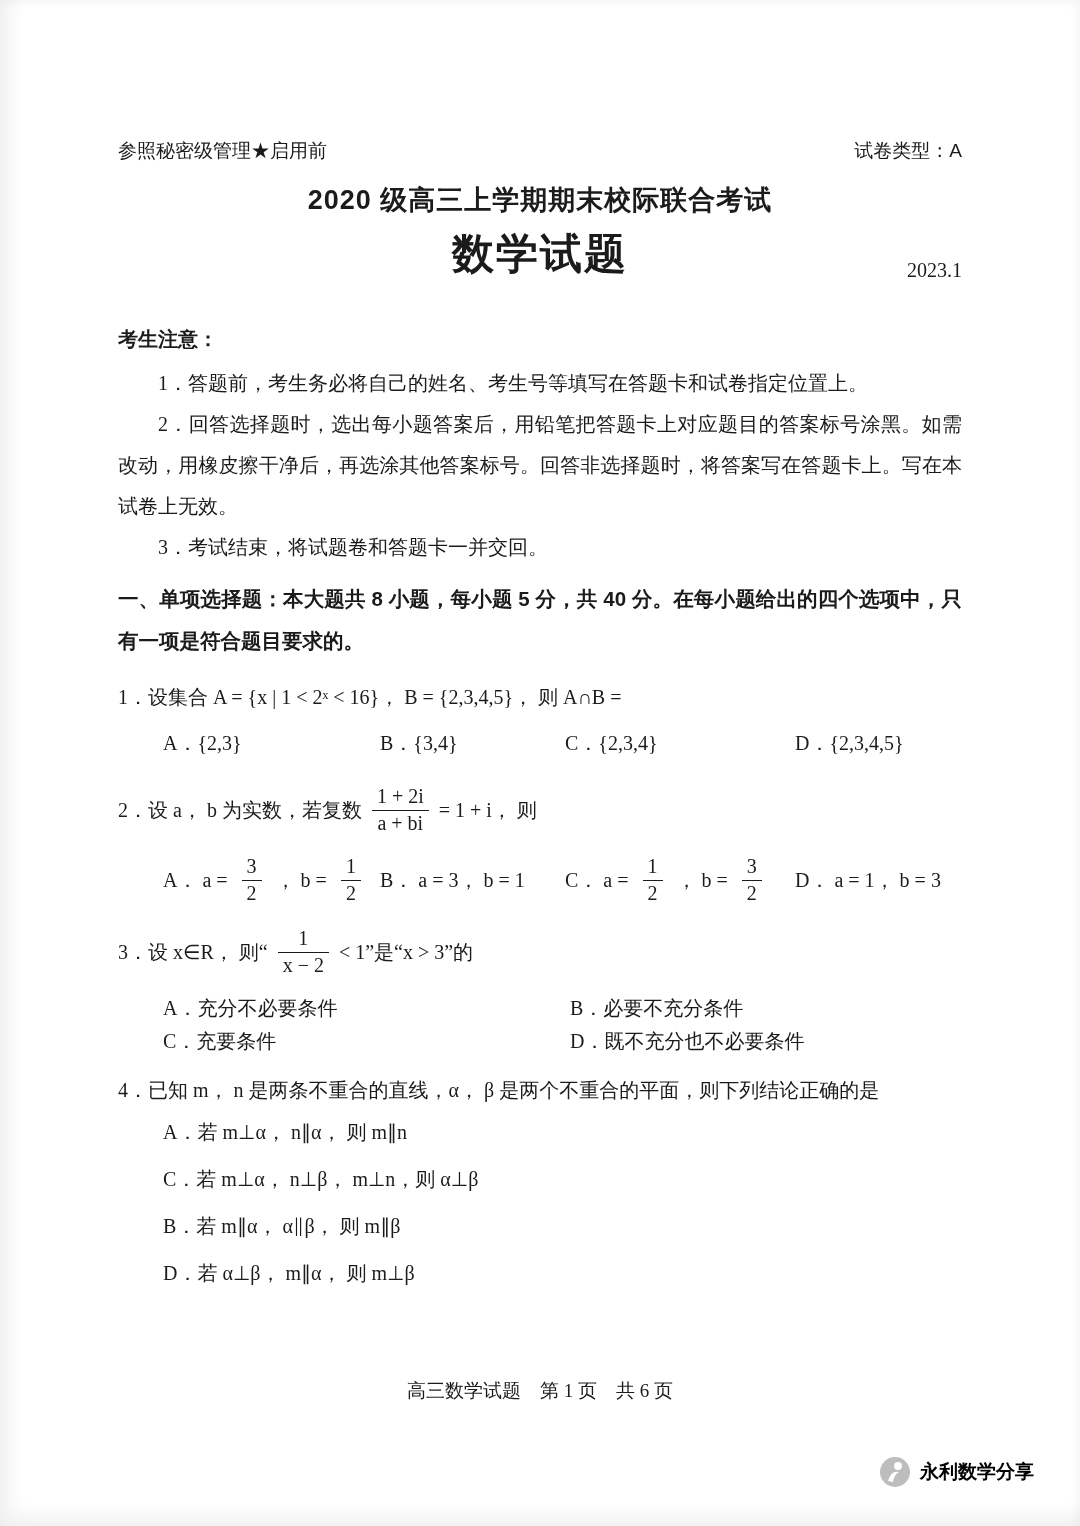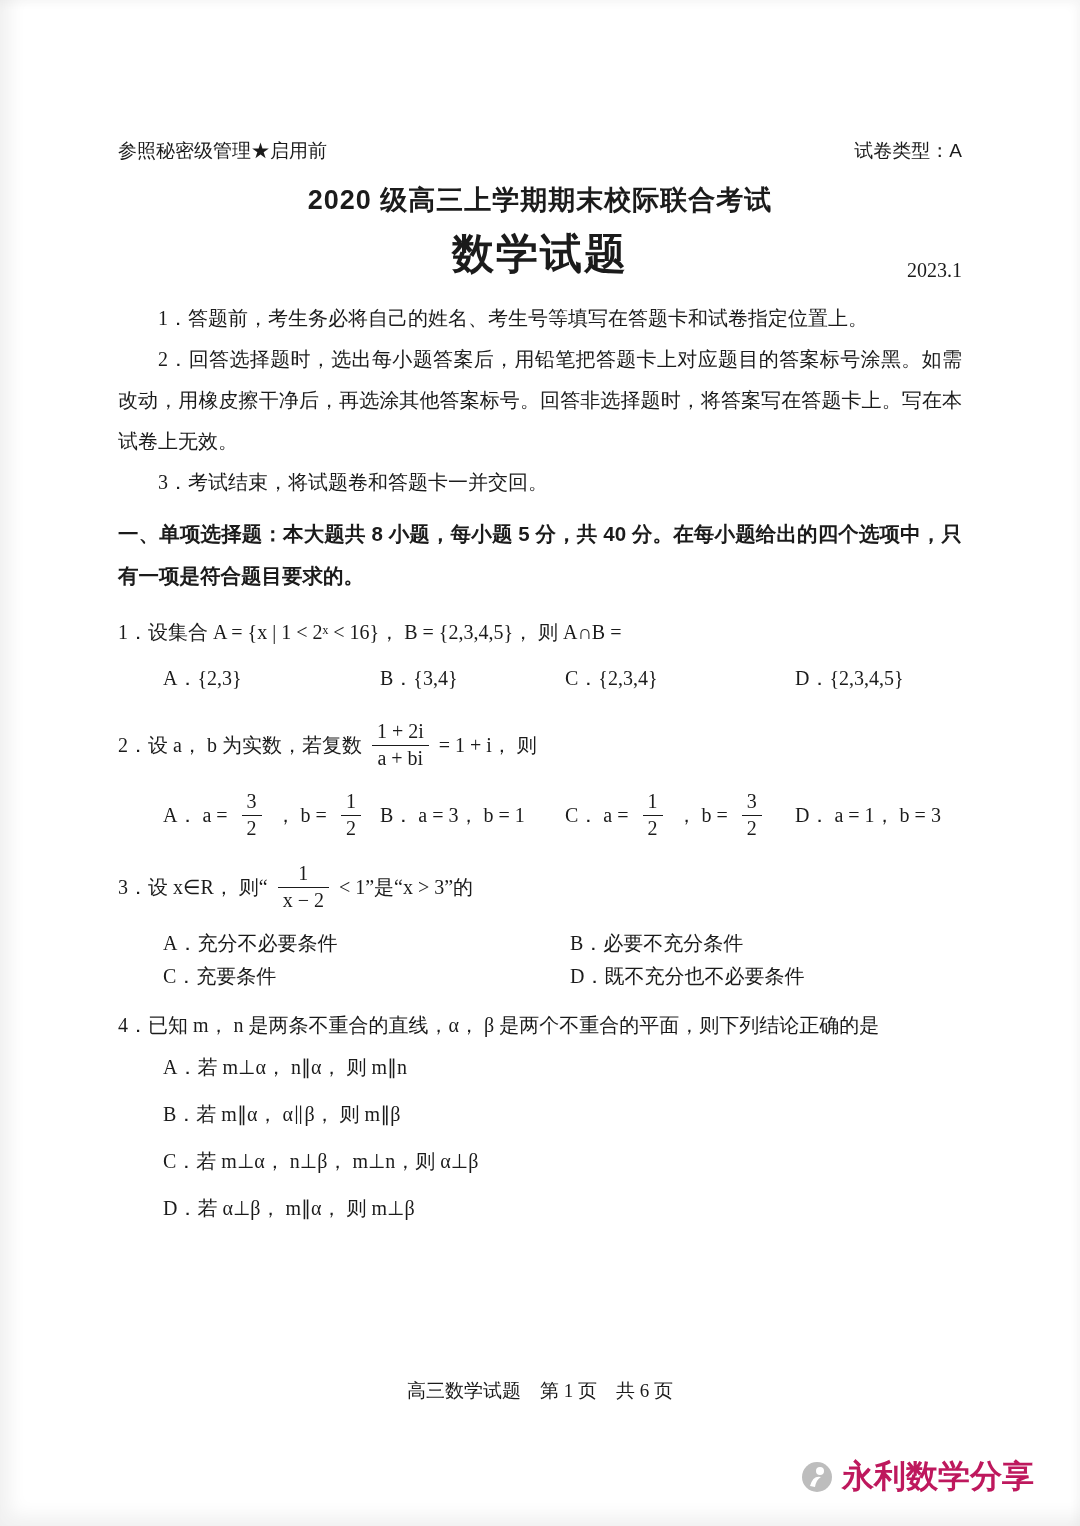--- a/index.html
+++ b/index.html
@@ -42,41 +42,42 @@
   .opt-lines { padding-left:45px; font-size:20px; }
   .opt-lines .opt-line { line-height:2.35; }
 
   .frac { display:inline-block; text-align:center; vertical-align:middle; margin:2px 4px; line-height:1.15; }
   .frac .num { display:block; padding:0 5px 2px; border-bottom:1.5px solid #1b1b1b; }
   .frac .den { display:block; padding:1px 5px 0; }
 
   .footer { position:absolute; top:1378px; left:0; width:100%; text-align:center; font-size:19px; }
 
   .watermark { position:absolute; top:1455px; right:46px; display:flex; align-items:center; gap:8px;
-    color:#be185d; font-family:"Liberation Sans", sans-serif; font-size:32px; font-weight:bold;
+    color:#000000; font-family:"Liberation Sans", sans-serif; font-size:19px; font-weight:bold;
     text-shadow: 0 1px 1px #ffffff; }
   .wm-icon svg { display:block; }
 </style>
 </head>
 <body>
 
 <div class="page">
 
   <div class="header-row">
     <span>参照秘密级管理★启用前</span>
     <span>试卷类型：A</span>
   </div>
 
   <div class="exam-title">2020 级高三上学期期末校际联合考试</div>
 
   <div class="subject-row">
     <span class="subject">数学试题</span>
     <span class="exam-date">2023.1</span>
   </div>
 
+  <div class="notice-title">考生注意：</div>
   <p class="notice-item">1．答题前，考生务必将自己的姓名、考生号等填写在答题卡和试卷指定位置上。</p>
   <p class="notice-item">2．回答选择题时，选出每小题答案后，用铅笔把答题卡上对应题目的答案标号涂黑。如需改动，用橡皮擦干净后，再选涂其他答案标号。回答非选择题时，将答案写在答题卡上。写在本试卷上无效。</p>
   <p class="notice-item">3．考试结束，将试题卷和答题卡一并交回。</p>
 
   <div class="section-heading">一、单项选择题：本大题共 8 小题，每小题 5 分，共 40 分。在每小题给出的四个选项中，只有一项是符合题目要求的。</div>
 
   <div class="q">
     <div class="q-stem">1．设集合 A = {x | 1 &lt; 2ˣ &lt; 16}， B = {2,3,4,5}， 则 A∩B =</div>
     <div class="opt-row">
       <span class="c1">A．{2,3}</span>
@@ -139,22 +140,22 @@
       <span>B．必要不充分条件</span>
       <span>C．充要条件</span>
       <span>D．既不充分也不必要条件</span>
     </div>
   </div>
 
   <div class="q" style="margin-top:14px;">
     <div class="q-stem">4．已知 m， n 是两条不重合的直线，α， β 是两个不重合的平面，则下列结论正确的是</div>
     <div class="opt-lines">
       <div class="opt-line">A．若 m⊥α， n∥α， 则 m∥n</div>
+      <div class="opt-line">C．若 m⊥α， n⊥β， m⊥n，则 α⊥β</div>
       <div class="opt-line">B．若 m∥α， α∥β， 则 m∥β</div>
-      <div class="opt-line">C．若 m⊥α， n⊥β， m⊥n，则 α⊥β</div>
       <div class="opt-line">D．若 α⊥β， m∥α， 则 m⊥β</div>
     </div>
   </div>
 
   <div class="footer">高三数学试题　第 1 页　共 6 页</div>
 
   <div class="watermark">
     <span class="wm-icon">
       <svg width="34" height="34" viewBox="0 0 34 34">
         <circle cx="17" cy="17" r="15" fill="#bdbdbd"></circle>

